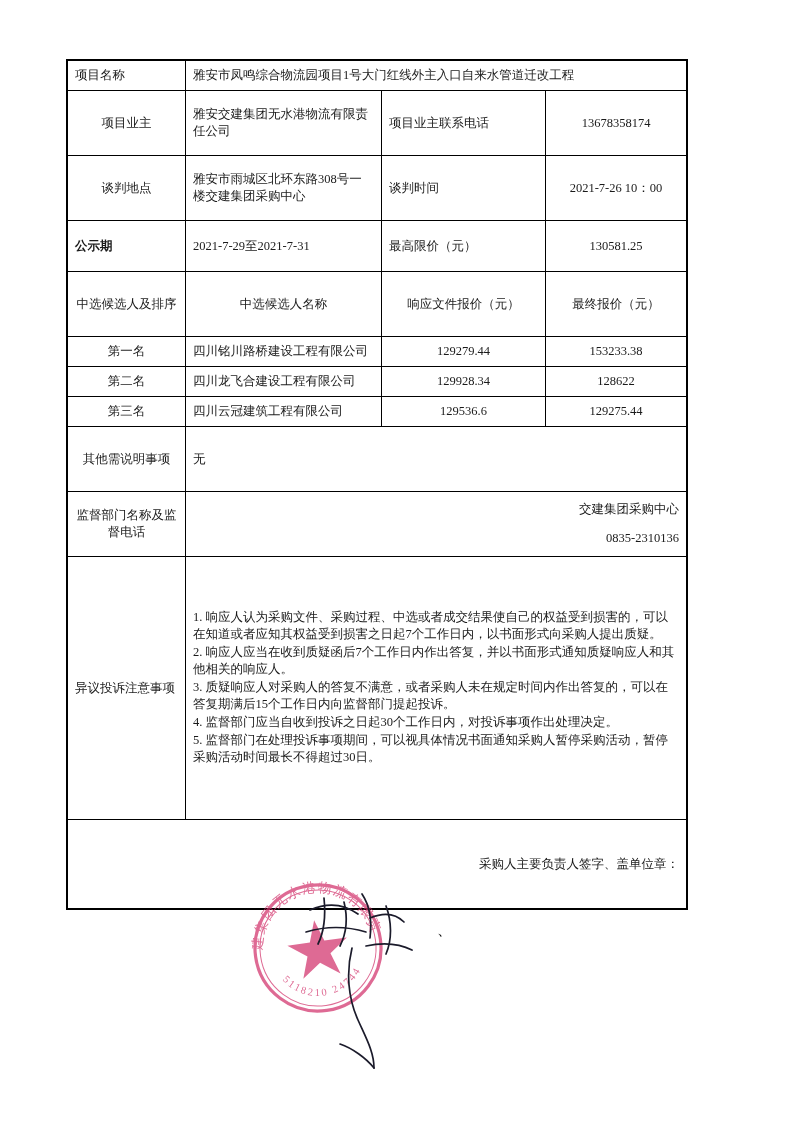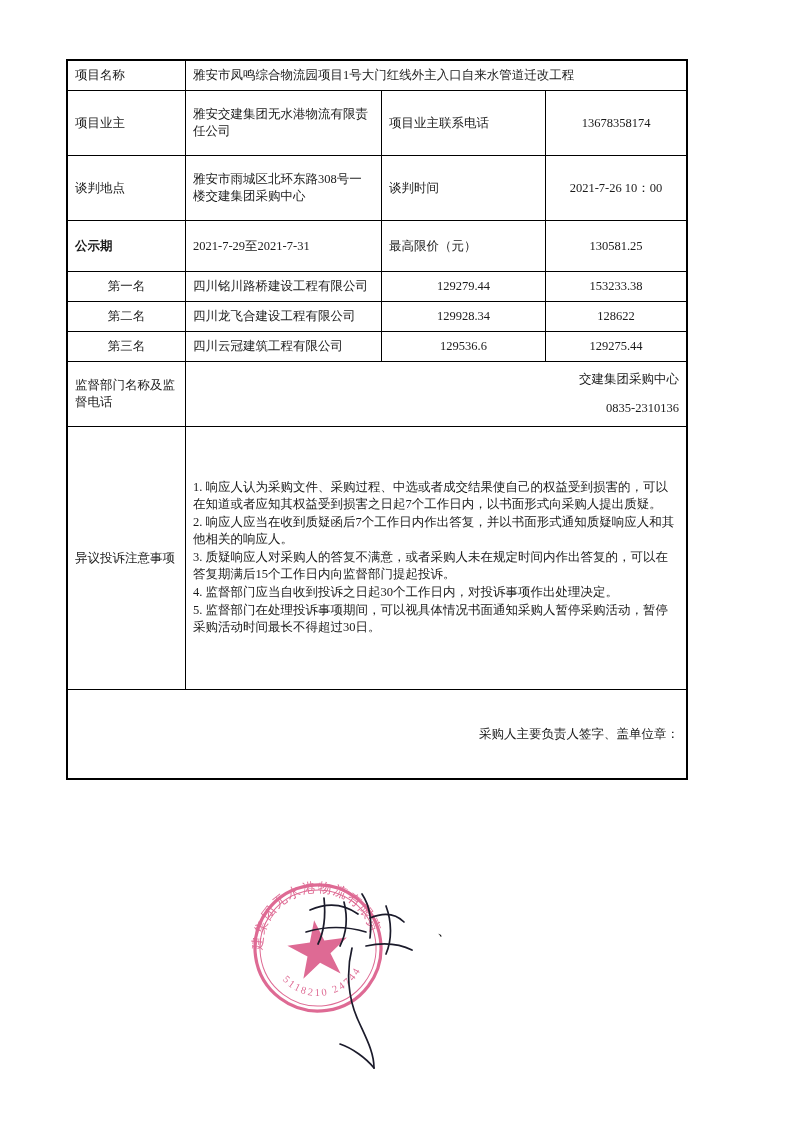--- a/index.html
+++ b/index.html
@@ -52,21 +52,21 @@
     padding: 6px 7px;
     vertical-align: middle;
     word-break: break-all;
   }
   td.lbl {
     padding-left: 10px;
   }
   .c { text-align: center; margin-top: 28px; }
   .l { text-align: left; }
   .pad-left-big { padding-left: 12px; }
-  .tall { height: 52px; }
+  .tall { height: 52px; text-align: center; }
   .row-h1 { height: 38px; font-weight: bold; }
   .small-lh { line-height: 16px; }
 
   
   .notice {
     font-size: 11.5px;
     line-height: 19px;
     text-align: left;
     padding: 10px 14px 10px 12px;
   }
@@ -145,20 +145,26 @@
         <td class="c">2021-7-26 10：00</td>
       </tr>
 
       <tr>
         <td class="lbl l row-h1">公示期</td>
         <td class="l pad-left-big">2021-7-29至2021-7-31</td>
         <td class="l pad-left-big">最高限价（元）</td>
         <td class="c">130581.25</td>
       </tr>
 
+      <tr>
+        <td class="c tall small-lh">中选候选人及排序</td>
+        <td class="c">中选候选人名称</td>
+        <td class="c">响应文件报价（元）</td>
+        <td class="c">最终报价（元）</td>
+      </tr>
 
       <tr>
         <td class="c">第一名</td>
         <td class="l">四川铭川路桥建设工程有限公司</td>
         <td class="c">129279.44</td>
         <td class="c">153233.38</td>
       </tr>
 
       <tr>
         <td class="c">第二名</td>
@@ -167,20 +173,24 @@
         <td class="c">128622</td>
       </tr>
 
       <tr>
         <td class="c">第三名</td>
         <td class="l">四川云冠建筑工程有限公司</td>
         <td class="c">129536.6</td>
         <td class="c">129275.44</td>
       </tr>
 
+      <tr>
+        <td class="lbl l tall small-lh">其他需说明事项</td>
+        <td class="l" colspan="3">无</td>
+      </tr>
 
       <tr>
         <td class="lbl l tall small-lh">监督部门名称及监督电话</td>
         <td class="c" colspan="3">
           <div class="centered-block">交建集团采购中心</div>
           <div class="centered-block" style="margin-top:12px">0835-2310136</div>
         </td>
       </tr>
 
       <tr>

